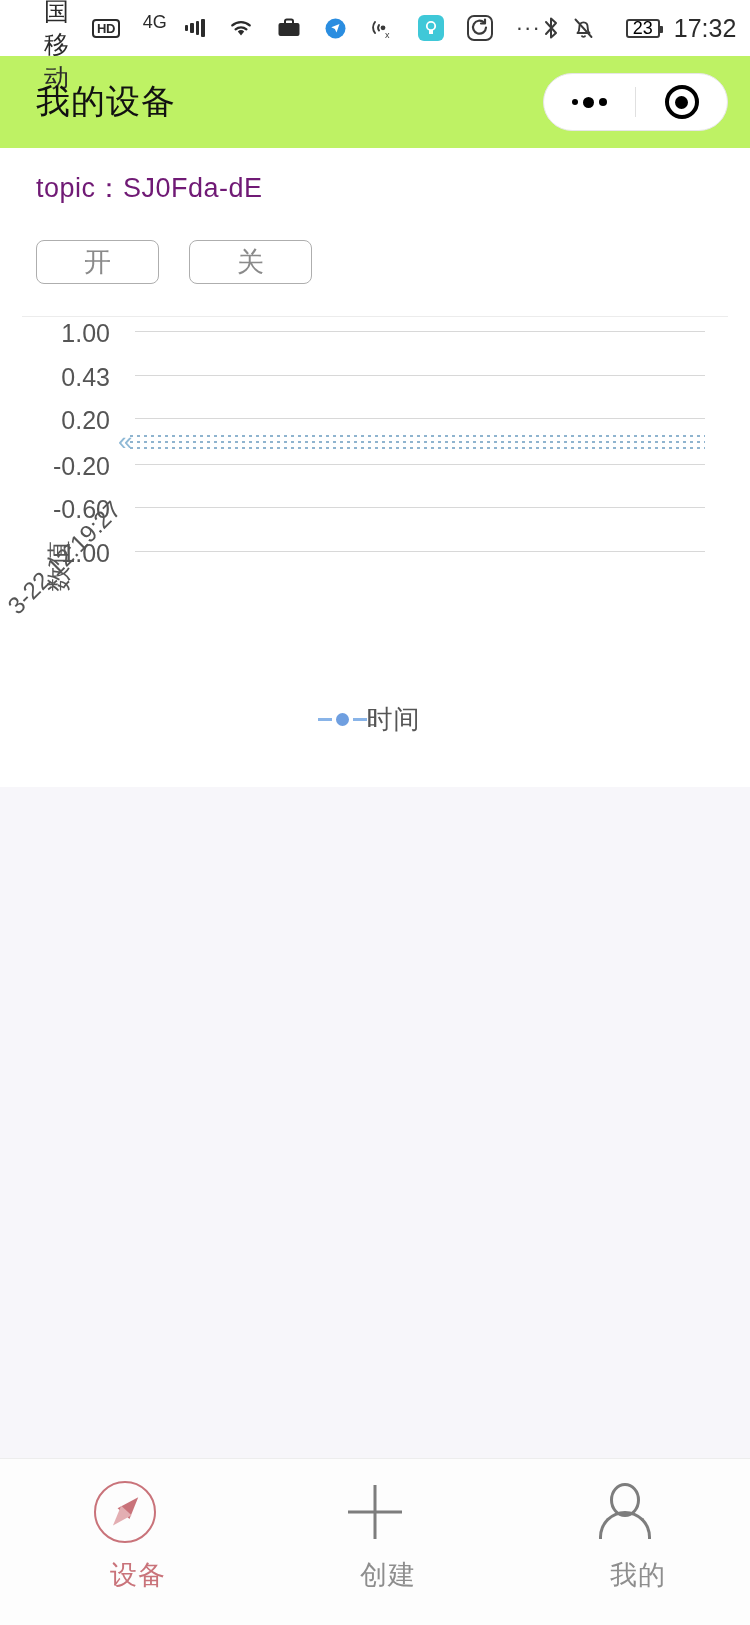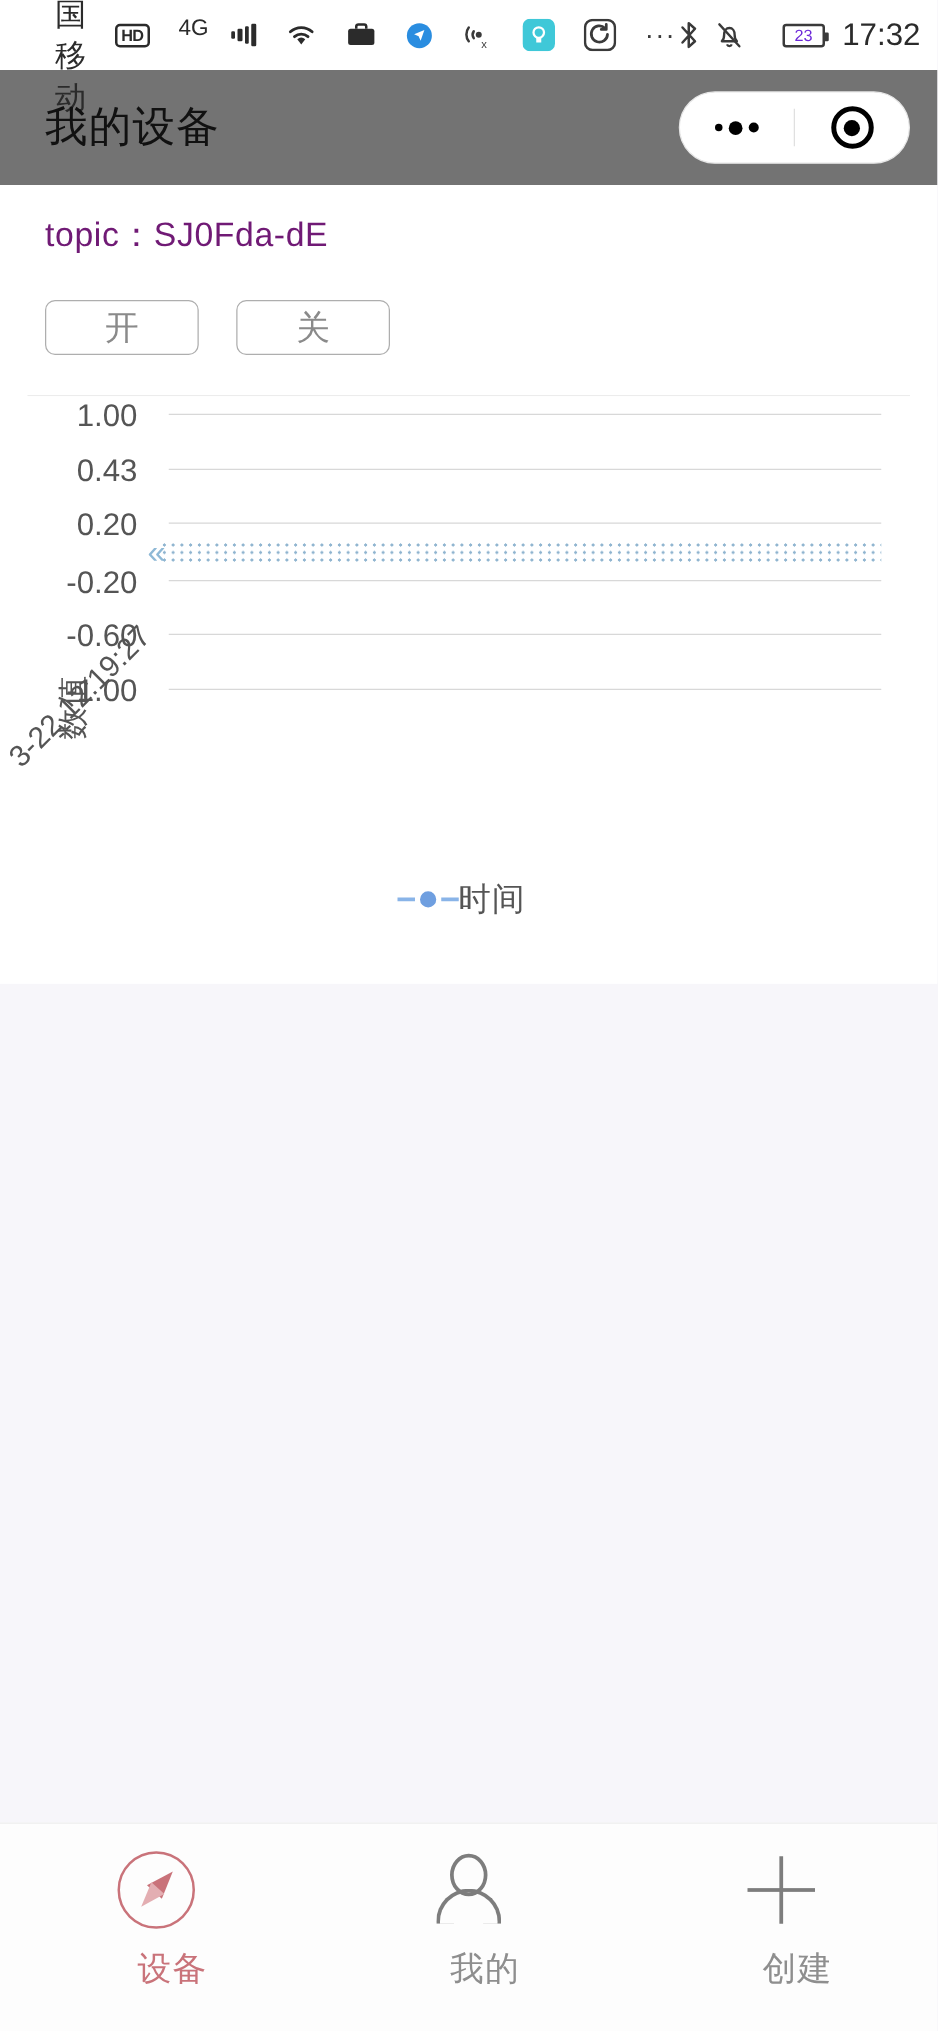--- a/index.html
+++ b/index.html
@@ -30,28 +30,28 @@
   .bars i:nth-child(1){height:6px}
   .bars i:nth-child(2){height:10px}
   .bars i:nth-child(3){height:14px}
   .bars i:nth-child(4){height:18px}
   .ico{ display:inline-flex; align-items:center; justify-content:center;}
   .sb-dots{ font-size:22px; color:#3a3a3a; letter-spacing:1px; line-height:10px;}
   .sb-right{ display:flex; align-items:center; gap:11px; }
   .batt{
     width:34px;height:19px;border:2px solid #3a3a3a;border-radius:3px;
     display:flex;align-items:center;justify-content:center;
-    font-size:13px;color:#6d28d9;position:relative;margin-left:20px;
+    font-size:18px;color:#000000;position:relative;margin-left:20px;
   }
   .batt:after{content:"";position:absolute;right:-5px;top:5px;width:3px;height:7px;background:#3a3a3a;border-radius:0 1px 1px 0;}
   .sb-time{ font-size:25px;color:#2b2b2b; margin-left:3px;}
 
   
   .navbar{
-    height:92px;background:#737373;display:flex;align-items:center;
+    height:92px;background:#bef264;display:flex;align-items:center;
     justify-content:space-between;padding:0 22px 0 36px;
   }
   .nav-title{ font-size:34px;color:#111;font-weight:500;letter-spacing:1px;}
   .capsule{
     width:185px;height:58px;border:1px solid #e6e6e6;border-radius:29px;
     display:flex;align-items:center;background:#fff;
   }
   .cap-half{flex:1;display:flex;align-items:center;justify-content:center;}
   .cap-div{width:1px;height:30px;background:#e0e0e0;}
   .cap-dots{display:flex;align-items:center;gap:5px;}
@@ -308,23 +308,23 @@
 </div>
 
 <div class="filler"></div>
 
 <div class="tabbar">
   <div class="tab active">
     <span class="ic-compass"></span>
     <span class="tab-label">设备</span>
   </div>
   <div class="tab">
+    <span class="ic-plus"></span>
+    <span class="tab-label">创建</span>
+  </div>
+  <div class="tab">
     <span class="ic-person">
         <span class="head"></span>
         <span class="body"></span>
       </span>
     <span class="tab-label">我的</span>
   </div>
-  <div class="tab">
-    <span class="ic-plus"></span>
-    <span class="tab-label">创建</span>
-  </div>
 </div>
 
 </body></html>

